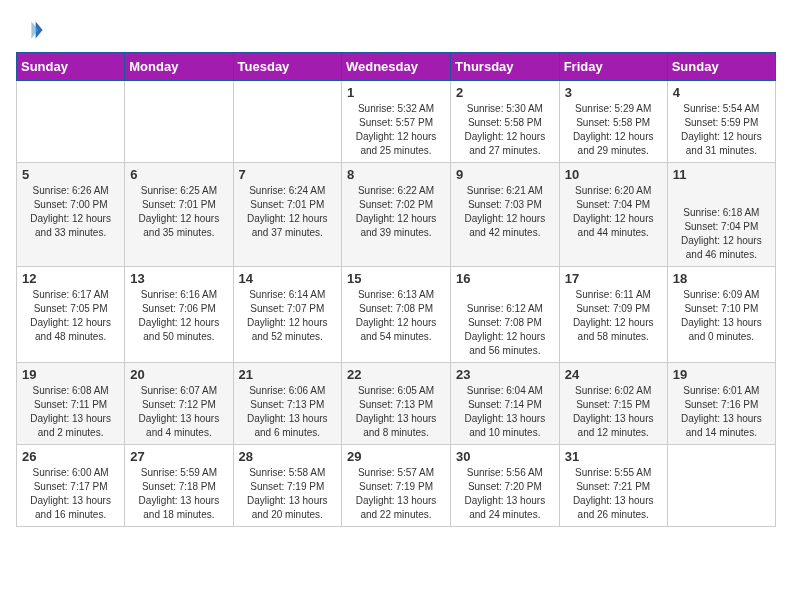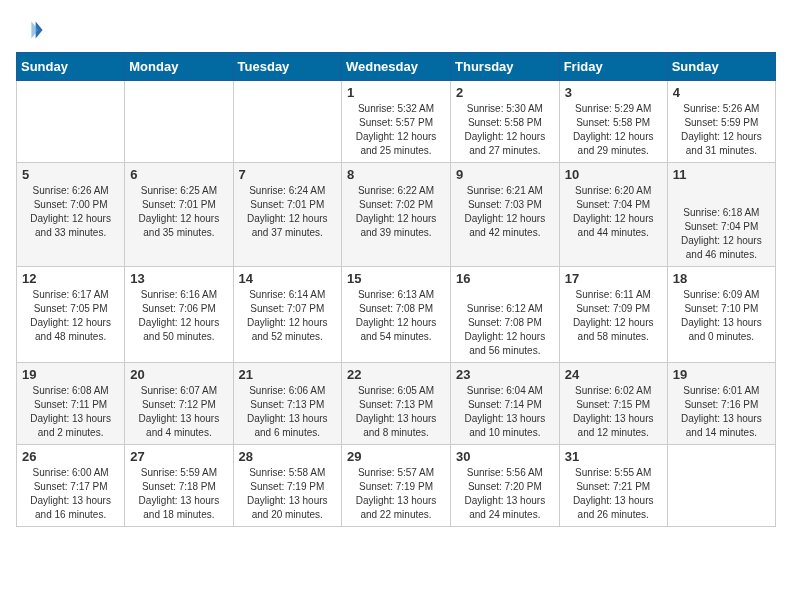--- a/index.html
+++ b/index.html
@@ -43,21 +43,21 @@
     .subtitle {
       font-size: 15px;
       color: #444;
     }
     .calendar {
       width: 100%;
       border-collapse: collapse;
       border: 1px solid #ccc;
     }
     .calendar th {
-      background-color: #0369a1;
+      background-color: #a21caf;
       color: #fff;
       padding: 6px 4px;
       font-size: 13px;
       font-weight: bold;
       text-align: left;
       border: 1px solid #1a5a9a;
     }
     .calendar td {
       vertical-align: top;
       border: 1px solid #ccc;
@@ -140,21 +140,21 @@
         </td>
         <td>
           <span class="day-num">3</span>
           <div class="cell-content" style="white-space: pre-line;">Sunrise: 5:29 AM
 Sunset: 5:58 PM
 Daylight: 12 hours
 and 29 minutes.</div>
         </td>
         <td>
           <span class="day-num">4</span>
-          <div class="cell-content" style="white-space: pre-line;">Sunrise: 5:26 AM
+          <div class="cell-content" style="white-space: pre-line;">Sunrise: 5:54 AM
 Sunset: 5:59 PM
 Daylight: 12 hours
 and 31 minutes.</div>
         </td>
       </tr>
       <tr>
         <td>
           <span class="day-num">5</span>
           <div class="cell-content" style="white-space: pre-line;">Sunrise: 6:26 AM
 Sunset: 7:00 PM

